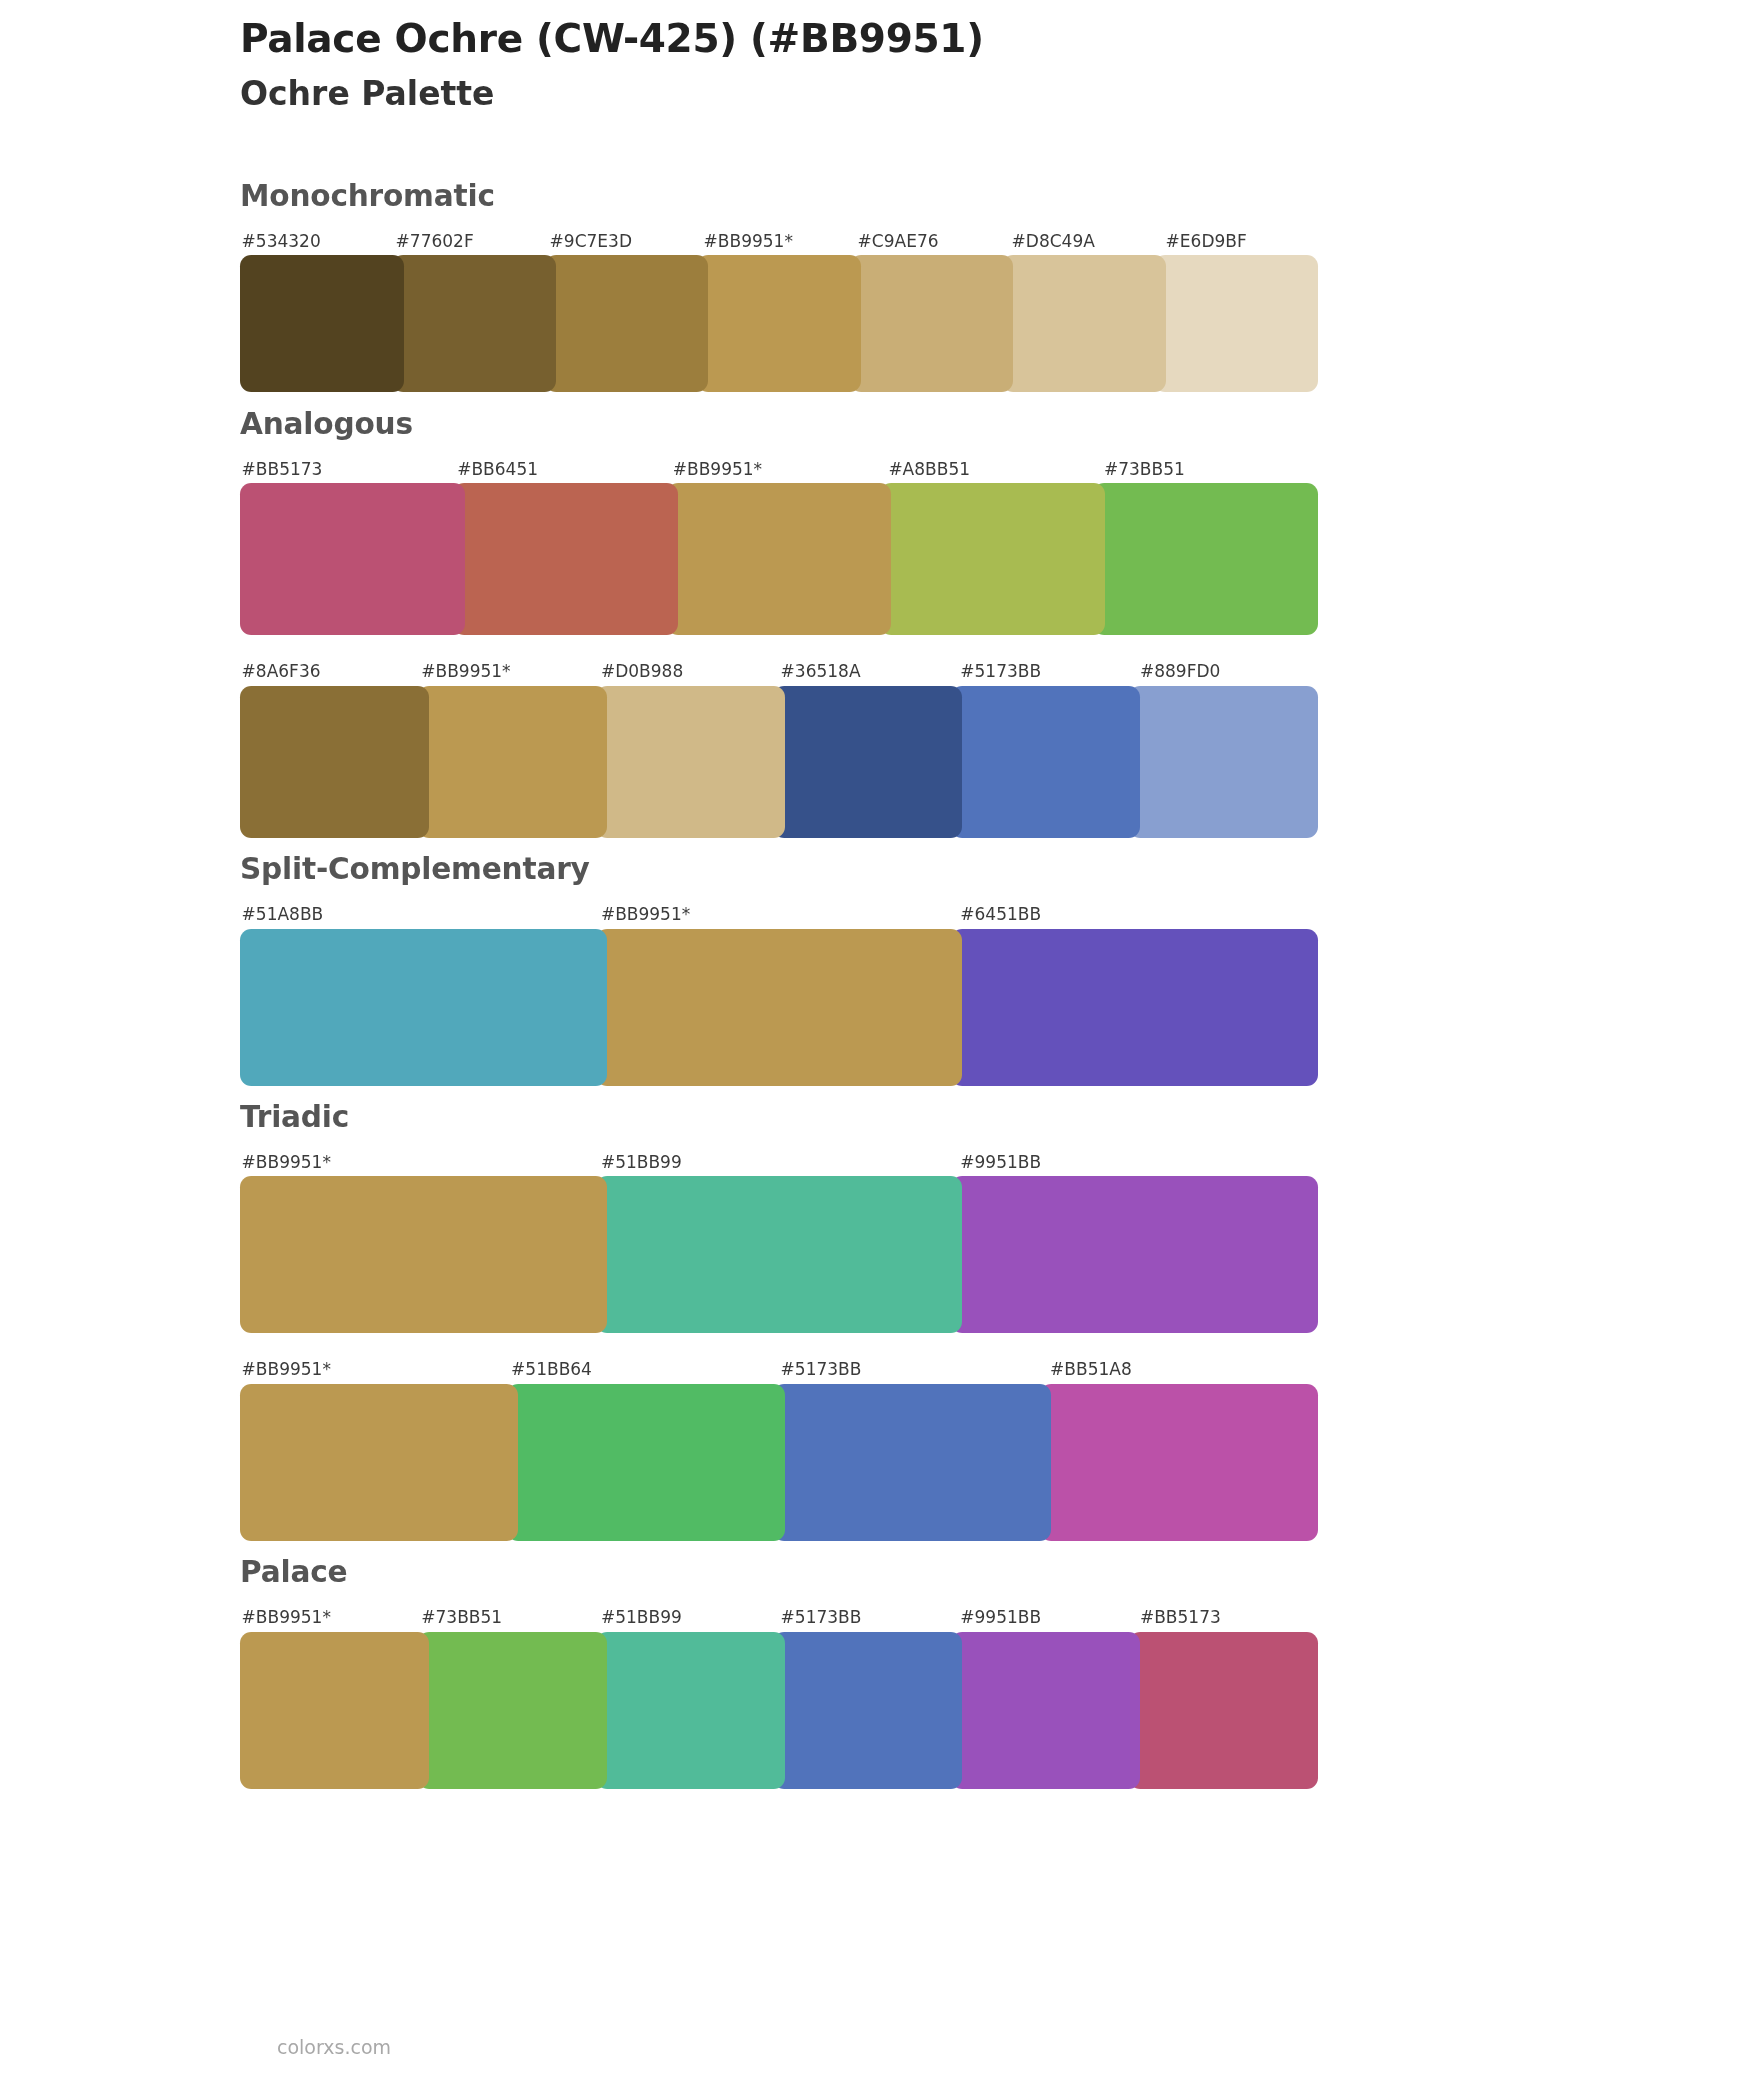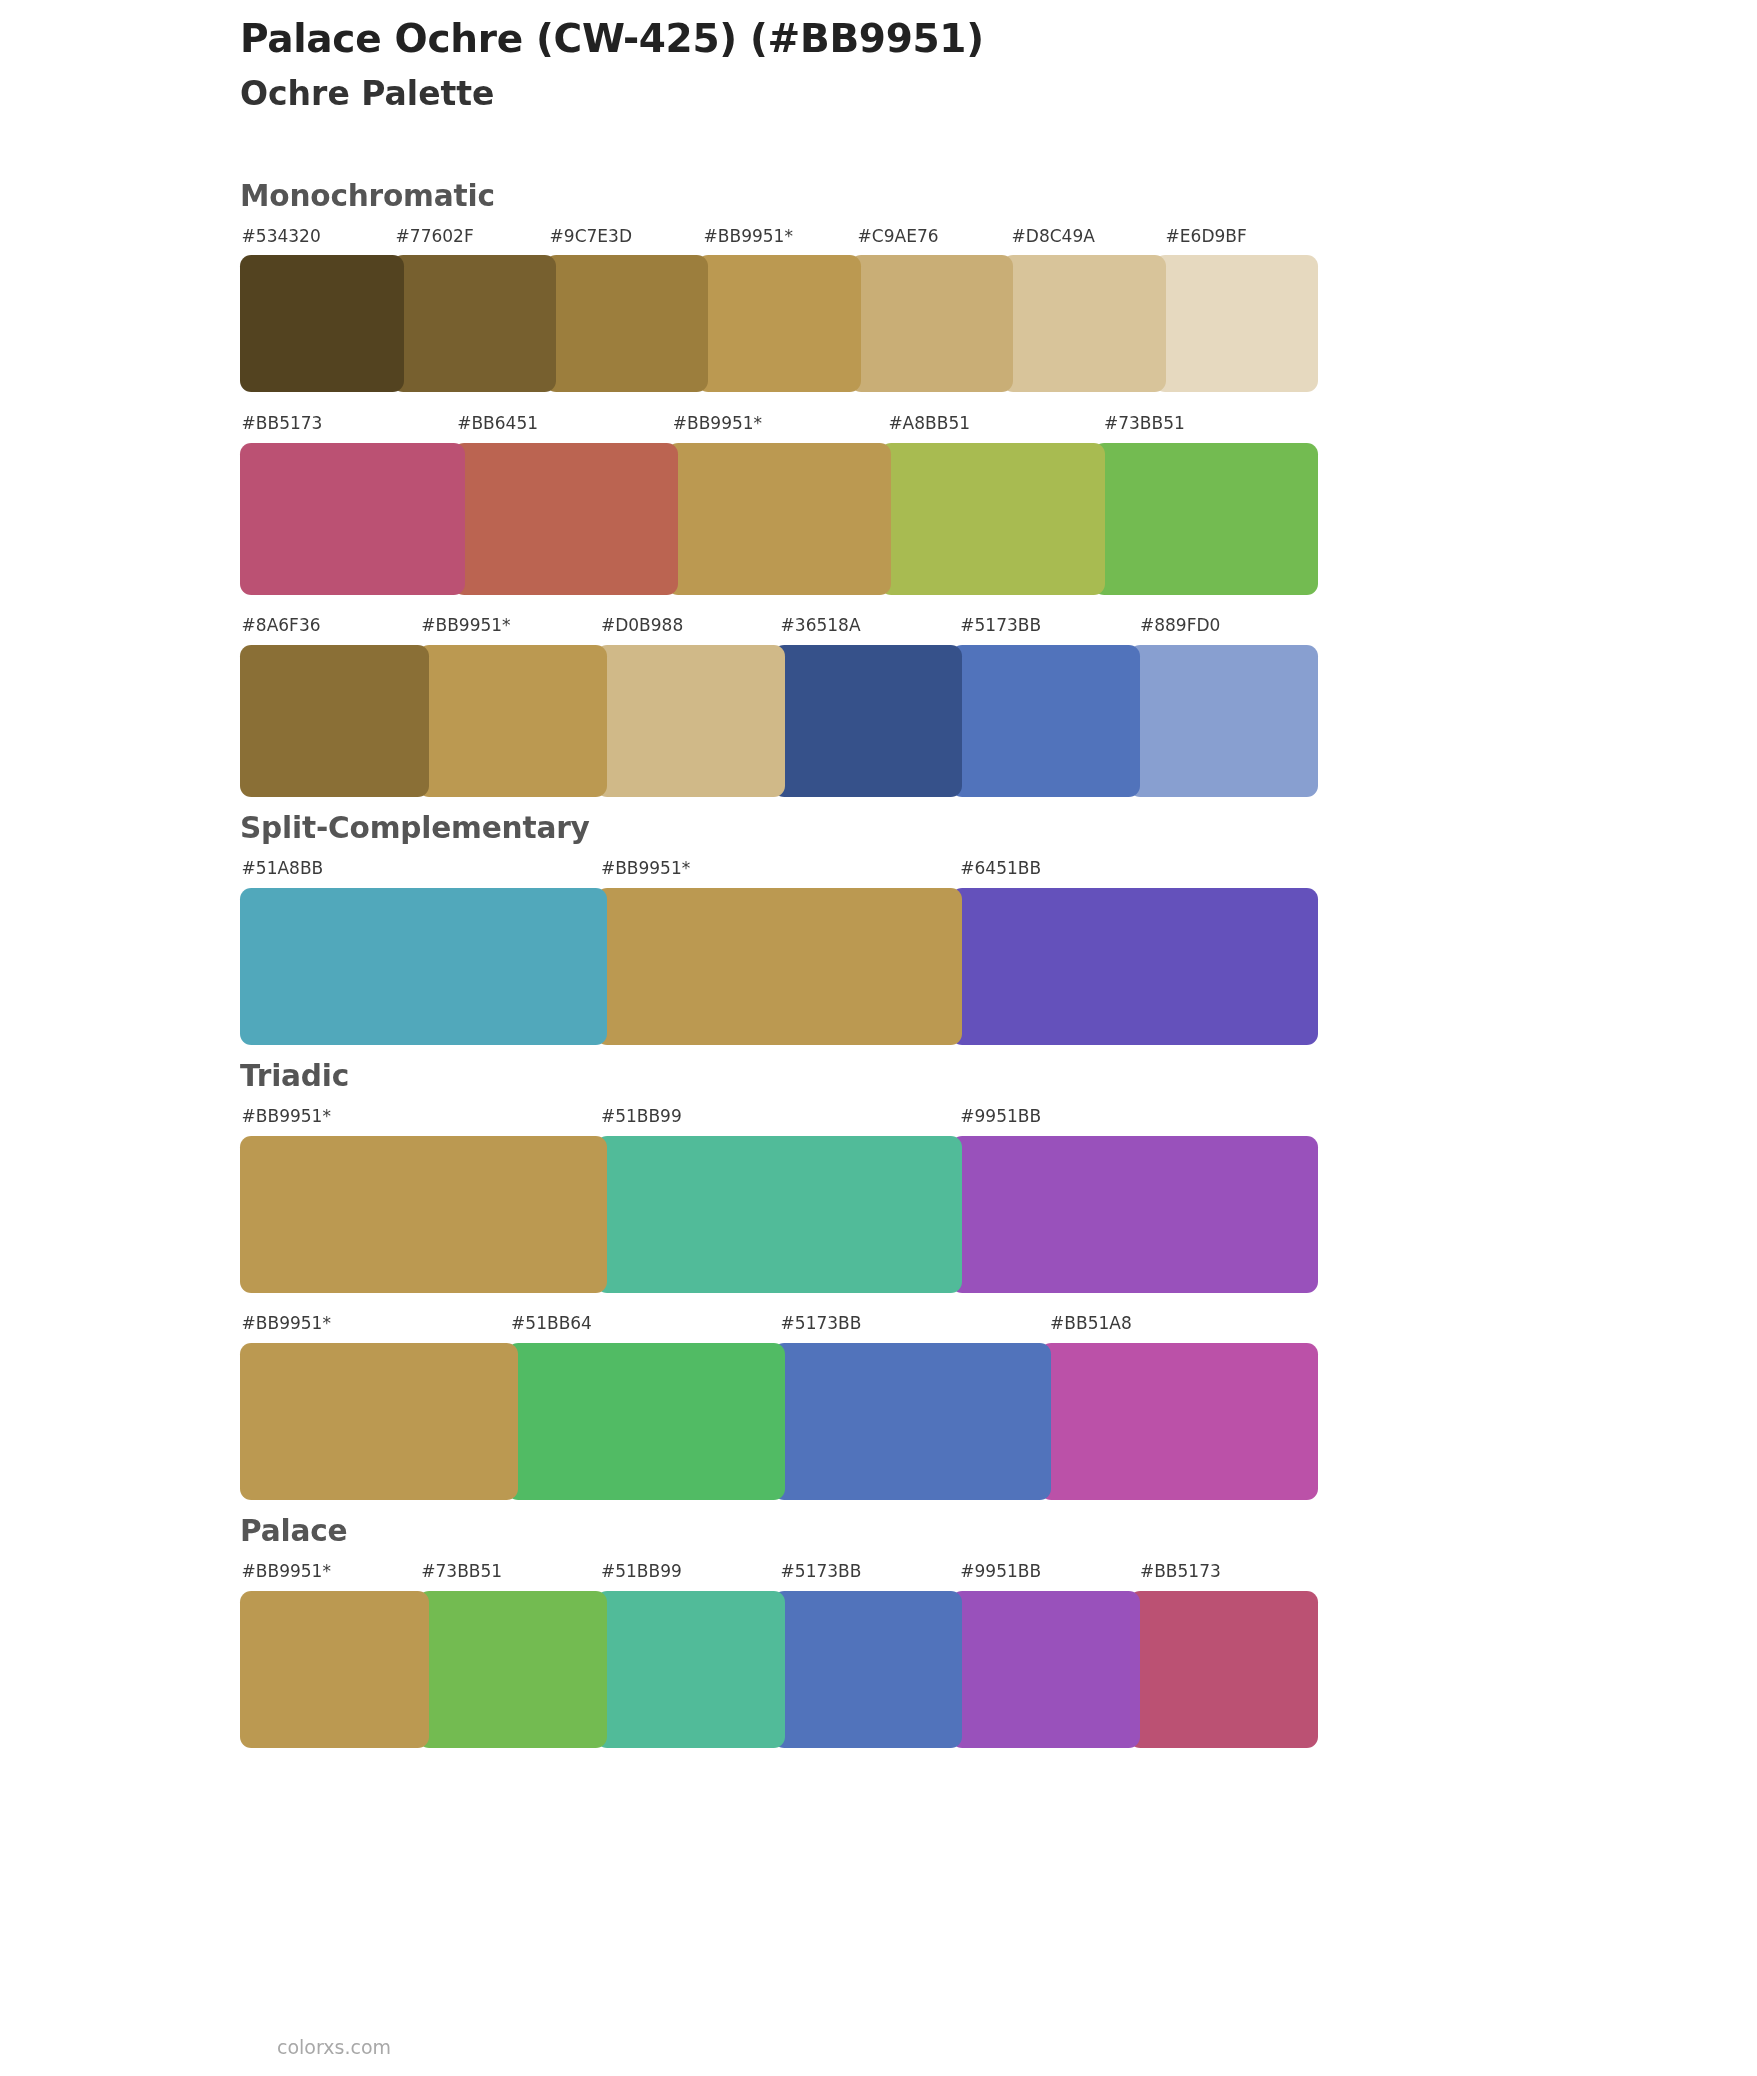--- a/index.html
+++ b/index.html
@@ -73,21 +73,21 @@
     margin: 0 0 11.2px 0;
     white-space: nowrap;
   }
 
   .labels-row {
     position: relative;
     left: 240px;
     width: 1078px;
     display: flex;
     height: 27px;
-    align-items: center;
+    align-items: flex-end;
   }
   .swatch-label {
     font-size: 17px;
     font-weight: 400;
     color: #3b3b3b;
     line-height: 1;
     white-space: nowrap;
     box-sizing: border-box;
     padding-left: 1.6px;
     flex: 1 1 0;
@@ -156,20 +156,21 @@
           <div class="swatch" style="background-color: rgb(83, 67, 32); z-index: 100;"></div>
           <div class="swatch" style="background-color: rgb(119, 96, 47); z-index: 99;"></div>
           <div class="swatch" style="background-color: rgb(156, 126, 61); z-index: 98;"></div>
           <div class="swatch" style="background-color: rgb(187, 153, 81); z-index: 97;"></div>
           <div class="swatch" style="background-color: rgb(201, 174, 118); z-index: 96;"></div>
           <div class="swatch" style="background-color: rgb(216, 196, 154); z-index: 95;"></div>
           <div class="swatch" style="background-color: rgb(230, 217, 191); z-index: 94;"></div>
         </div>
       </div>
       <div class="section">
+        <div class="section-heading">Analogous</div>
         <div class="labels-row">
           <div class="swatch-label">#BB5173</div>
           <div class="swatch-label">#BB6451</div>
           <div class="swatch-label">#BB9951*</div>
           <div class="swatch-label">#A8BB51</div>
           <div class="swatch-label">#73BB51</div>
         </div>
         <div class="swatch-row h-analog">
           <div class="swatch" style="background-color: rgb(187, 81, 115); z-index: 100;"></div>
           <div class="swatch" style="background-color: rgb(187, 100, 81); z-index: 99;"></div>

